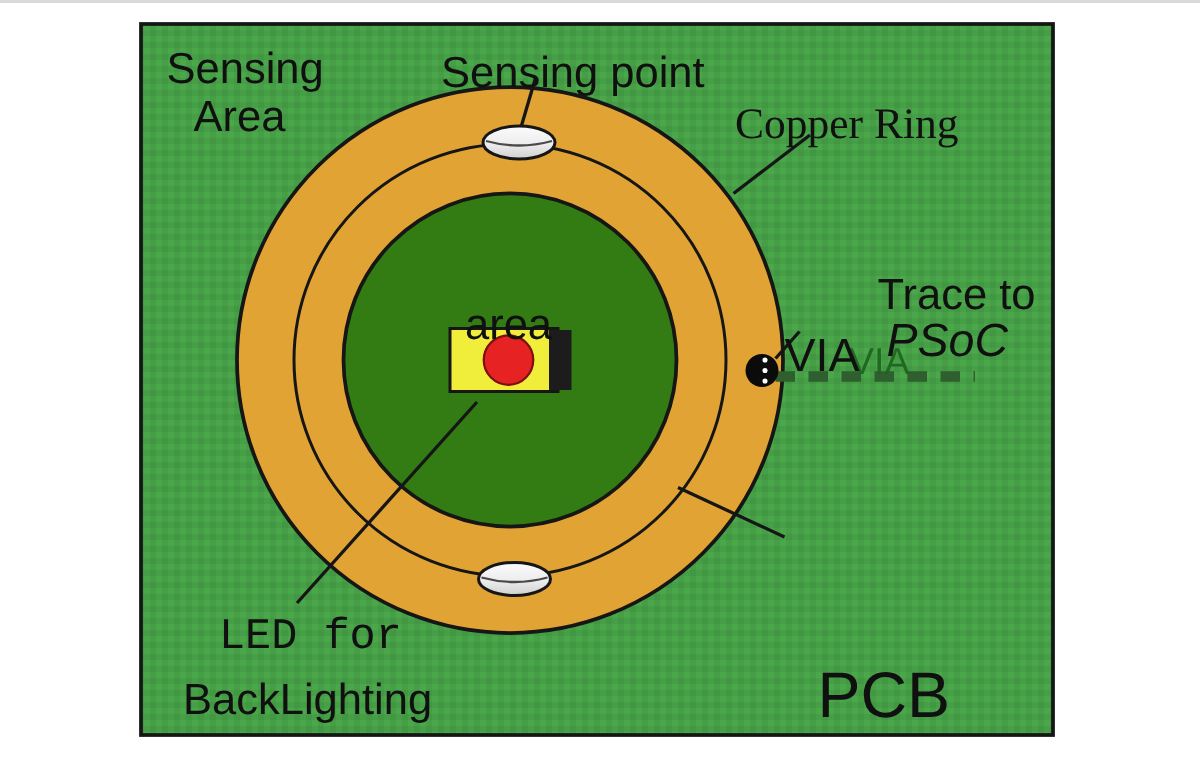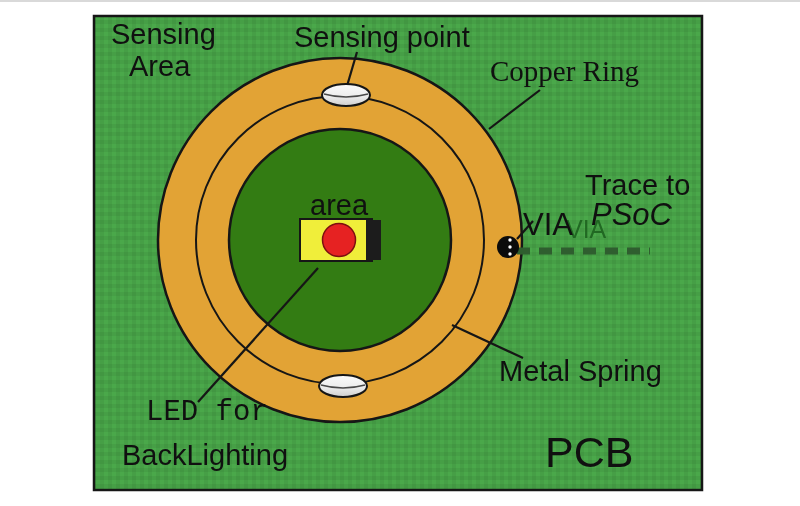--- a/index.html
+++ b/index.html
@@ -22,20 +22,21 @@
     position: absolute;
     left: 0; top: 0;
   }
   .label {
     position: absolute;
     color: #101010;
     font-size: 29px;
     line-height: 1.05;
     white-space: nowrap;
     letter-spacing: 0px;
+    margin-top: 12px;
   }
   .label-via, .label-psoc { font-size: 31px; }
   .label-via-ghost {
     font-size: 25px;
     color: #1e6420;
     opacity: 0.92;
   }
   .label-pcb { font-size: 43px; }
 </style>
 </head>
@@ -103,19 +104,18 @@
 
   <div class="label" style="left:490px; top:56px;font-family:Liberation Serif, serif;">Copper Ring</div>
 
   <div class="label" style="left:310px; top:190px;">area</div>
 
   <div class="label" style="left:585px; top:170px;">Trace to</div>
   <div class="label label-via-ghost" style="left:566px; top:216px;">VIA</div>
   <div class="label label-via" style="left:523px; top:209px;">VIA</div>
   <div class="label label-psoc" style="left:591px; top:199px;font-style:italic;">PSoC</div>
 
-  <div class="label" style="left:499px; top:356px;">Metal Spring</div>
 
   <div class="label" style="left:146px; top:398px;font-family:Liberation Mono, monospace;">LED for</div>
   <div class="label" style="left:122px; top:440px;">BackLighting</div>
 
   <div class="label label-pcb" style="left:545px; top:430px;">PCB</div>
 </div>
 
 </body></html>

